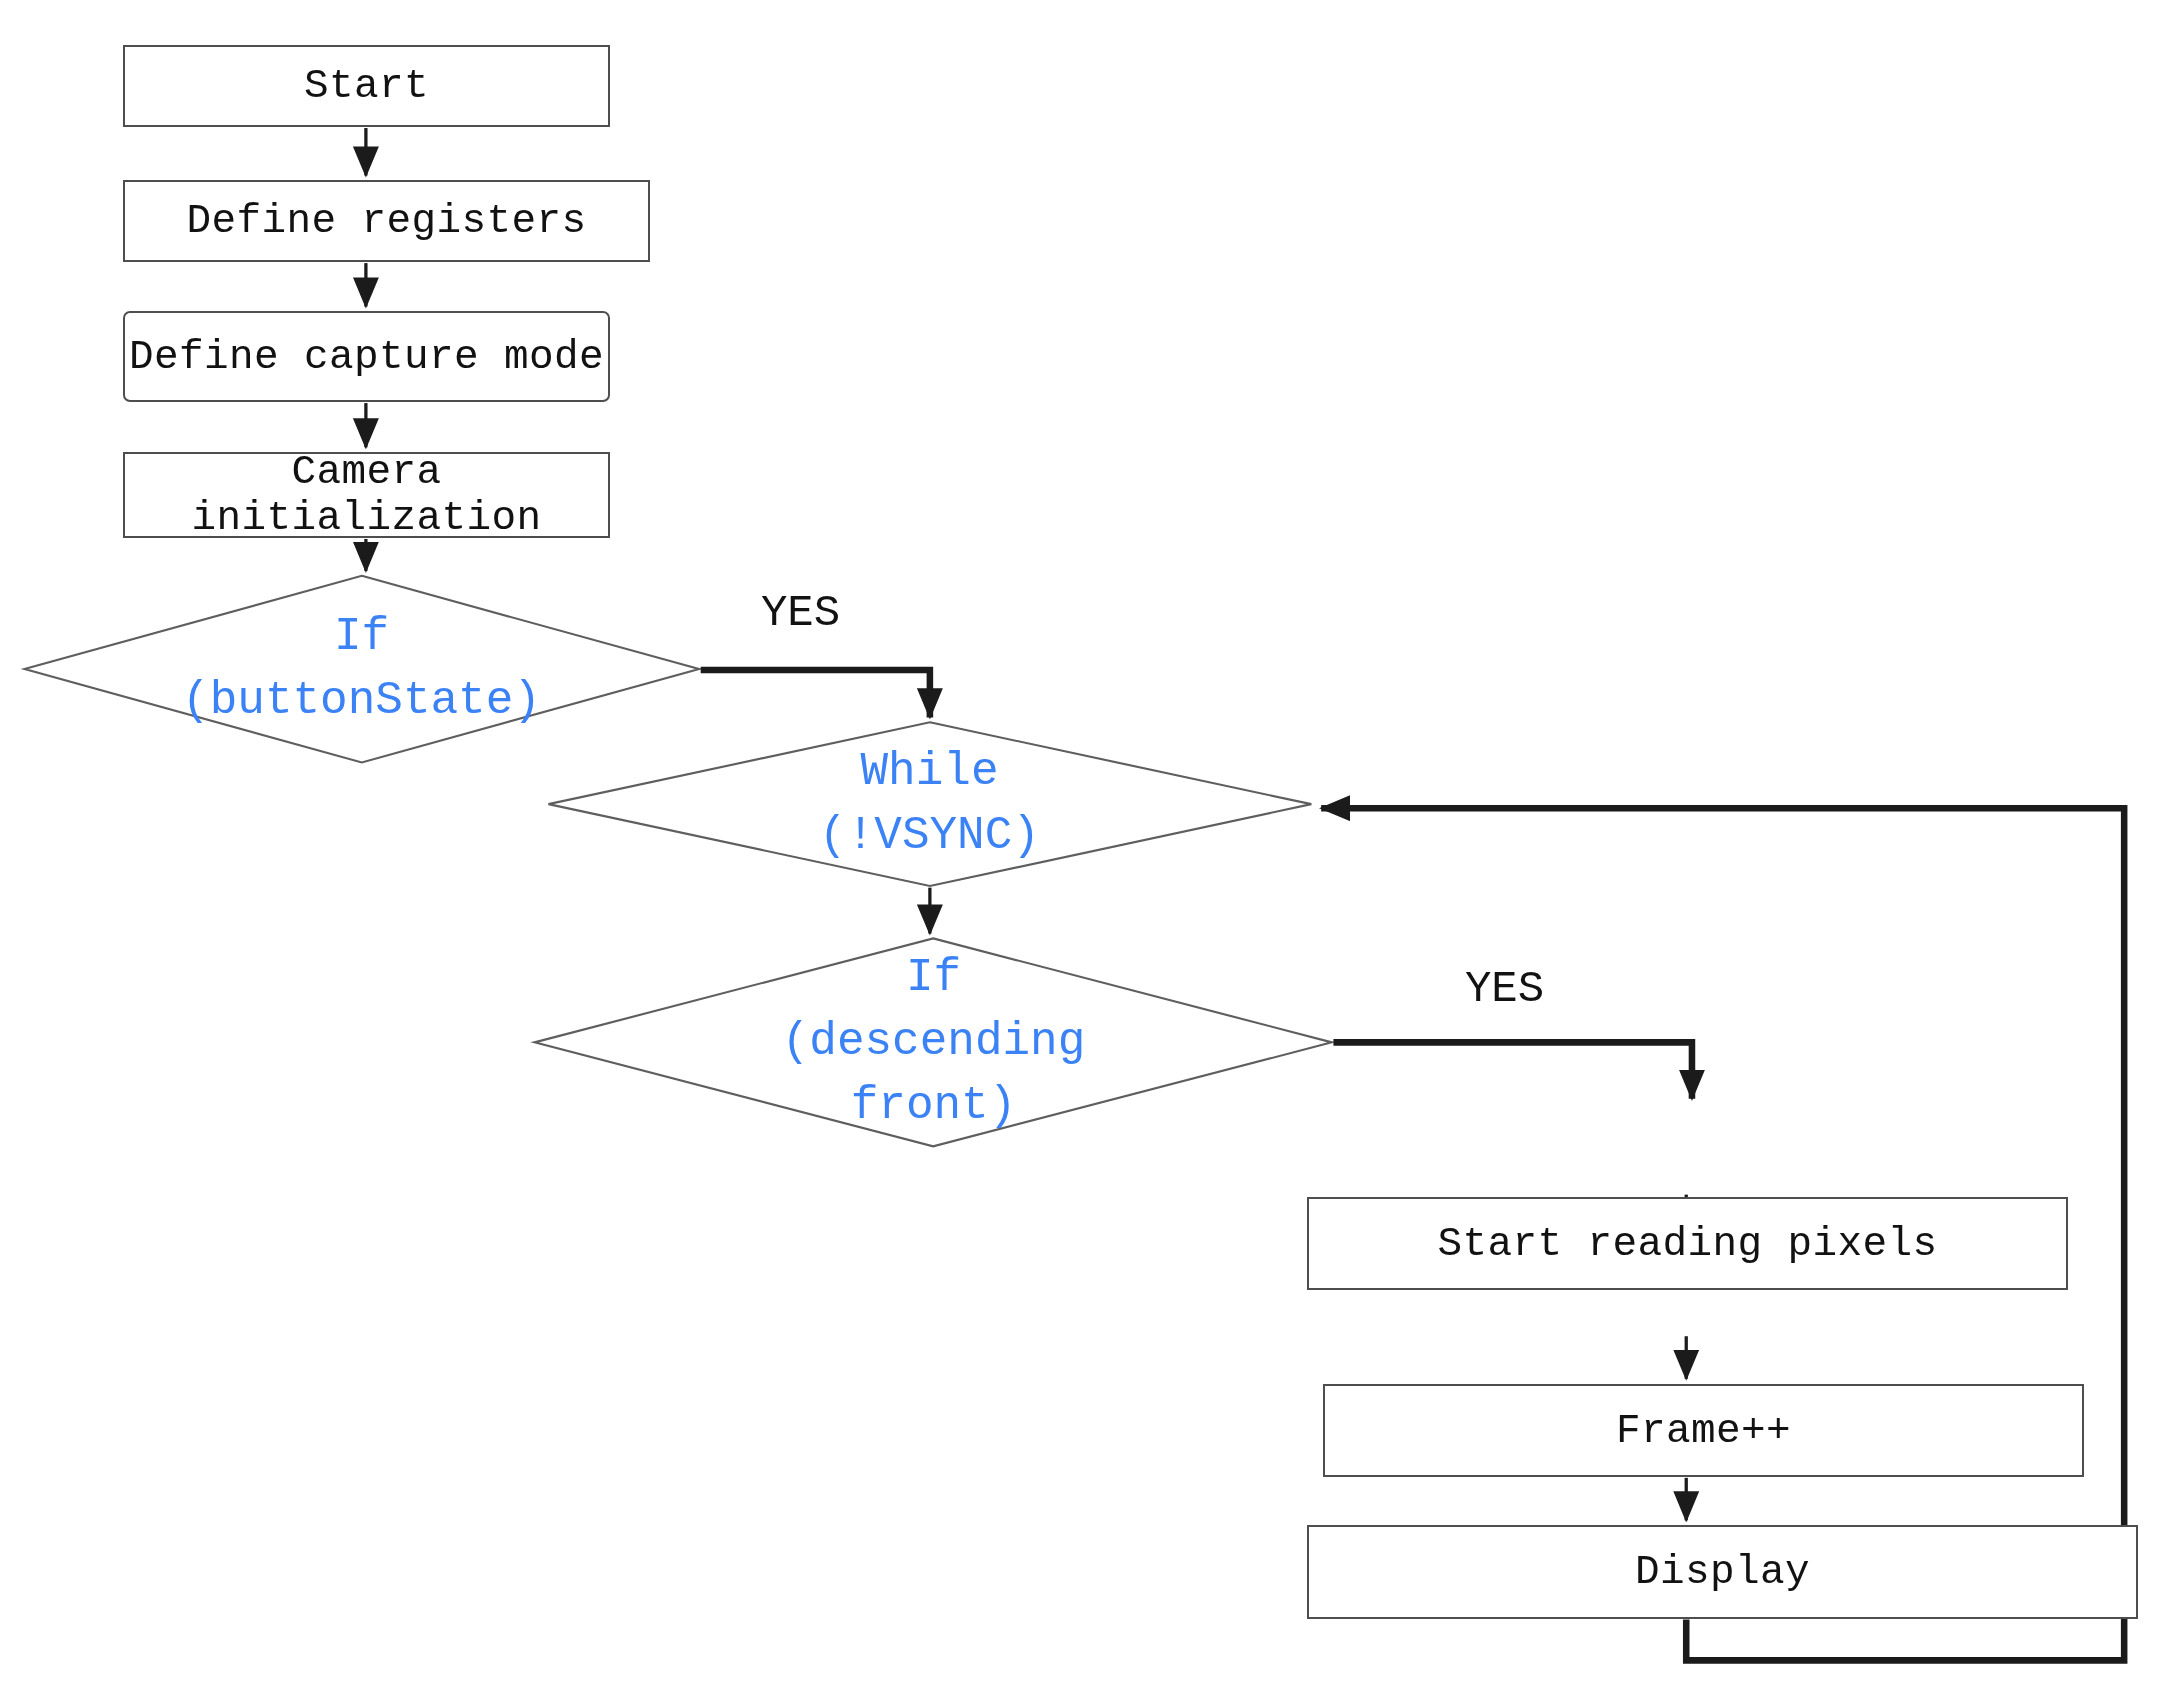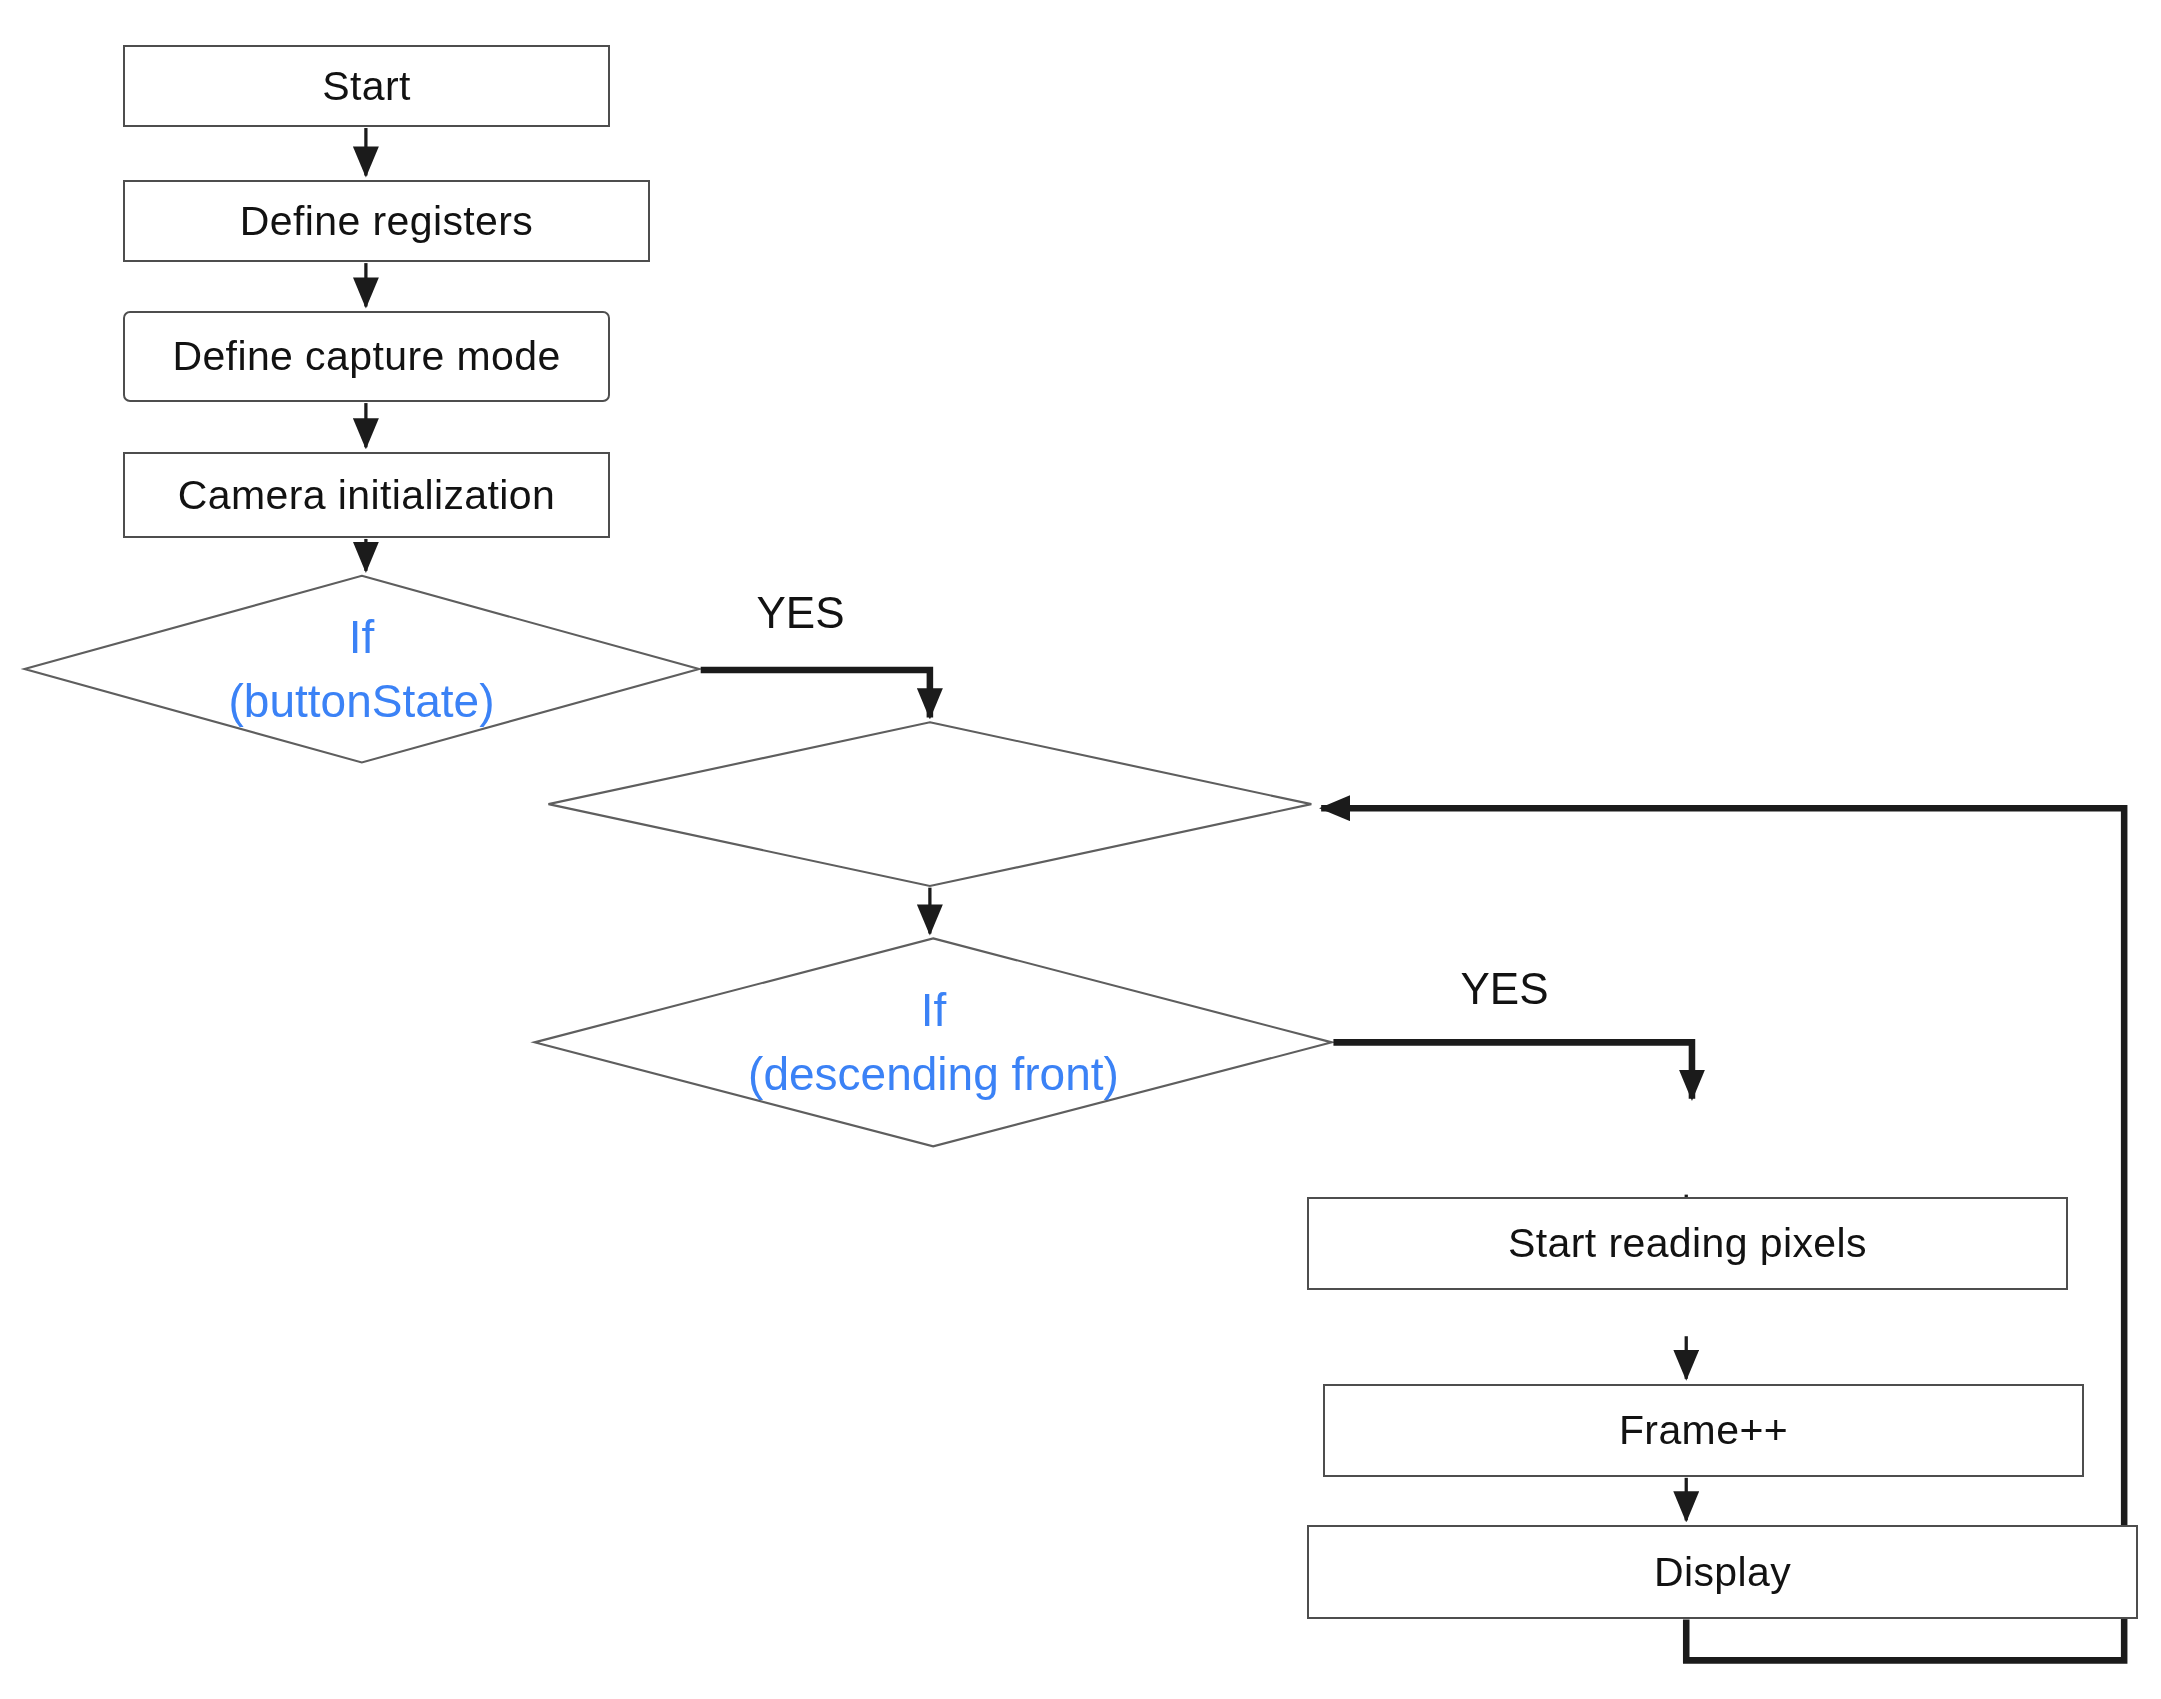--- a/index.html
+++ b/index.html
@@ -5,21 +5,21 @@
   html, body {
     margin: 0;
     padding: 0;
     background: #ffffff;
   }
   .stage {
     position: relative;
     width: 2161px;
     height: 1700px;
     background: #ffffff;
-    font-family: Liberation Sans, sans-serif;
+    font-family: Liberation Mono, monospace;
     color: #121212;
     overflow: hidden;
   }
   .stage svg.wires {
     position: absolute;
     left: 0; top: 0;
     width: 2161px;
     height: 1700px;
   }
   .wires path.thin {
@@ -122,20 +122,24 @@
     <span>Frame++</span>
   </div>
   <div class="box" style="left:1307px; top:1525px; width:831px; height:94px;">
     <span>Display</span>
   </div>
 
   <div class="diamond-label" style="left:116px; top:602px; width:491px; height:134px;">
     <span>If</span>
     <span>(buttonState)</span>
   </div>
+  <div class="diamond-label" style="left:684px; top:737px; width:491px; height:134px;">
+    <span>While</span>
+    <span>(!VSYNC)</span>
+  </div>
   <div class="diamond-label" style="left:688px; top:975px; width:491px; height:134px;">
     <span>If</span>
     <span>(descending front)</span>
   </div>
 
   <div class="branch-label" style="left:700px; top:588px; width:201px;">YES</div>
   <div class="branch-label" style="left:1404px; top:964px; width:201px;">YES</div>
 
 </div>
 

